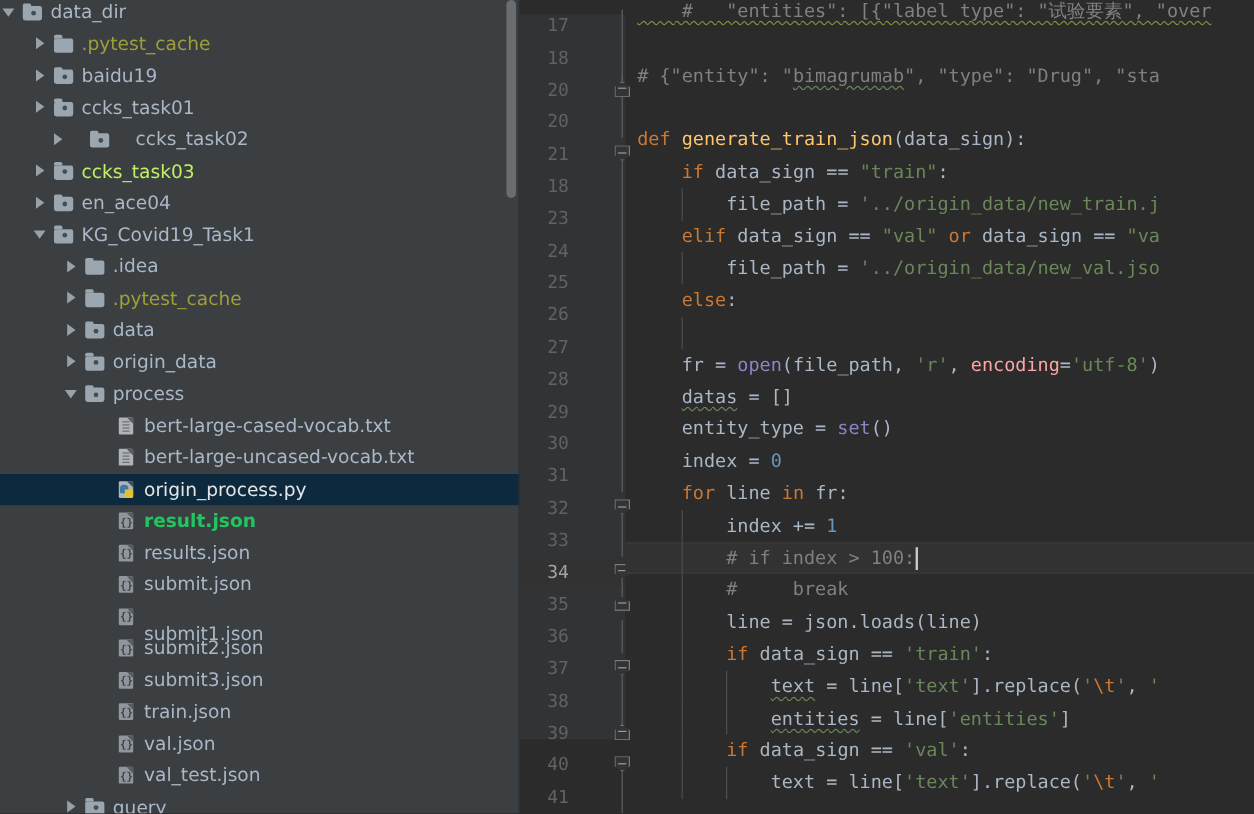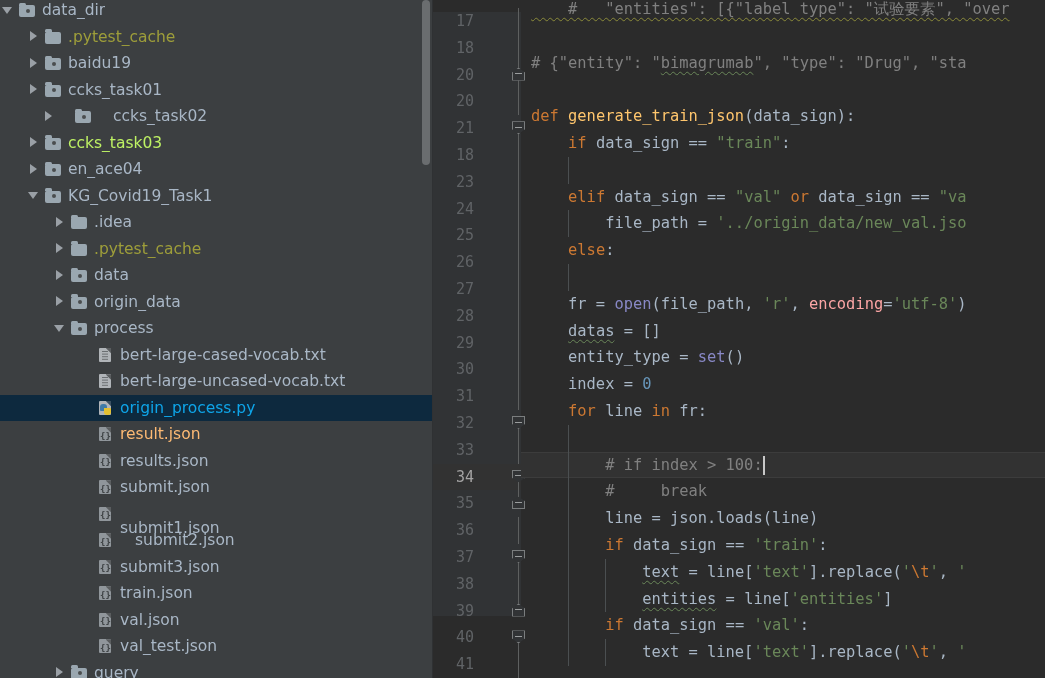--- a/index.html
+++ b/index.html
@@ -208,29 +208,29 @@
           </span>
           <span class="lbl" style="color: rgb(169, 183, 198);">bert-large-uncased-vocab.txt</span>
         </div>
         <div class="row sel" style="top: 394.5px; position: absolute; left: 0px; width: 433px;">
           <div style="width: 80px; flex: 0 0 auto;"></div>
           <span class="arrow none"></span>
           <span class="ic py">
             <i class="sn1"></i>
             <i class="sn2"></i>
           </span>
-          <span class="lbl" style="color: #0ea5e9;">origin_process.py</span>
+          <span class="lbl" style="color: #e5e5e5;">origin_process.py</span>
         </div>
         <div class="row" style="top: 421px; position: absolute; left: 0px; width: 433px;">
           <div style="width: 80px; flex: 0 0 auto;"></div>
           <span class="arrow none"></span>
           <span class="ic json">
             <i class="br">{}</i>
           </span>
-          <span class="lbl" style="color: #fdba74;">result.json</span>
+          <span class="lbl" style="color: #22c55e; font-weight: bold;">result.json</span>
         </div>
         <div class="row" style="top: 447.5px; position: absolute; left: 0px; width: 433px;">
           <div style="width: 80px; flex: 0 0 auto;"></div>
           <span class="arrow none"></span>
           <span class="ic json">
             <i class="br">{}</i>
           </span>
           <span class="lbl" style="color: rgb(169, 183, 198);">results.json</span>
         </div>
         <div class="row" style="top: 474px; position: absolute; left: 0px; width: 433px;">
@@ -248,21 +248,21 @@
             <i class="br">{}</i>
           </span>
           <span class="lbl" style="color: rgb(169, 183, 198); margin-top: 29px;">submit1.json</span>
         </div>
         <div class="row" style="top: 527px; position: absolute; left: 0px; width: 433px;">
           <div style="width: 80px; flex: 0 0 auto;"></div>
           <span class="arrow none"></span>
           <span class="ic json">
             <i class="br">{}</i>
           </span>
-          <span class="lbl" style="color: rgb(169, 183, 198); margin-left: 15px;">submit2.json</span>
+          <span class="lbl" style="color: rgb(169, 183, 198);">submit2.json</span>
         </div>
         <div class="row" style="top: 553.5px; position: absolute; left: 0px; width: 433px;">
           <div style="width: 80px; flex: 0 0 auto;"></div>
           <span class="arrow none"></span>
           <span class="ic json">
             <i class="br">{}</i>
           </span>
           <span class="lbl" style="color: rgb(169, 183, 198);">submit3.json</span>
         </div>
         <div class="row" style="top: 580px; position: absolute; left: 0px; width: 433px;">
@@ -439,31 +439,31 @@
           <div class="fold-stem"></div>
         </div>
       </div>
     <div class="codearea" id="codearea">
         <div class="cline" style="top: -4px;"><span style="position: absolute; left: 10px;"><span class="c sqy">    #   "entities": [{"label type": "试验要素", "over</span></span></div>
         <div class="cline" style="top: 22.8px;"><span style="position: absolute; left: 10px;"></span></div>
         <div class="cline" style="top: 49.6px;"><span style="position: absolute; left: 10px;"><span class="c"># {"entity": "</span><span class="c sq">bimagrumab</span><span class="c">", "type": "Drug", "sta</span></span></div>
         <div class="cline" style="top: 76.4px;"><span style="position: absolute; left: 10px;"></span></div>
         <div class="cline" style="top: 103.2px;"><span style="position: absolute; left: 10px;"><span class="k">def </span><span class="f">generate_train_json</span><span class="p">(data_sign):</span></span></div>
         <div class="cline" style="top: 130px;"><span style="position: absolute; left: 10px;"><span class="p">    </span><span class="k">if </span><span class="p">data_sign == </span><span class="s">"train"</span><span class="p">:</span></span></div>
-        <div class="cline" style="top: 156.8px;"><div class="indent" style="left: 47.04px; top: 0px;"></div></div>
+        <div class="cline" style="top: 156.8px;"><div class="indent" style="left: 47.04px; top: 0px;"></div><span style="position: absolute; left: 10px;"><span class="p">        file_path = </span><span class="s">'../origin_data/new_train.j</span></span></div>
         <div class="cline" style="top: 183.6px;"><span style="position: absolute; left: 10px;"><span class="p">    </span><span class="k">elif </span><span class="p">data_sign == </span><span class="s">"val"</span><span class="k"> or </span><span class="p">data_sign == </span><span class="s">"va</span></span></div>
         <div class="cline" style="top: 210.4px;"><div class="indent" style="left: 47.04px; top: 0px;"></div><span style="position: absolute; left: 10px;"><span class="p">        file_path = </span><span class="s">'../origin_data/new_val.jso</span></span></div>
         <div class="cline" style="top: 237.2px;"><span style="position: absolute; left: 10px;"><span class="p">    </span><span class="k">else</span><span class="p">:</span></span></div>
         <div class="cline" style="top: 264px;"><div class="indent" style="left: 47.04px; top: 0px;"></div></div>
         <div class="cline" style="top: 290.8px;"><span style="position: absolute; left: 10px;"><span class="p">    fr = </span><span class="b">open</span><span class="p">(file_path, </span><span class="s">'r'</span><span class="p">, </span><span class="kw">encoding</span><span class="p">=</span><span class="s">'utf-8'</span><span class="p">)</span></span></div>
         <div class="cline" style="top: 317.6px;"><span style="position: absolute; left: 10px;"><span class="p">    </span><span class="p sq">datas</span><span class="p"> = []</span></span></div>
         <div class="cline" style="top: 344.4px;"><span style="position: absolute; left: 10px;"><span class="p">    entity_type = </span><span class="b">set</span><span class="p">()</span></span></div>
         <div class="cline" style="top: 371.2px;"><span style="position: absolute; left: 10px;"><span class="p">    index = </span><span class="n">0</span></span></div>
         <div class="cline" style="top: 398px;"><span style="position: absolute; left: 10px;"><span class="p">    </span><span class="k">for </span><span class="p">line </span><span class="k">in </span><span class="p">fr:</span></span></div>
-        <div class="cline" style="top: 424.8px;"><div class="indent" style="left: 47.04px; top: 0px;"></div></div>
+        <div class="cline" style="top: 424.8px;"><div class="indent" style="left: 47.04px; top: 0px;"></div><span style="position: absolute; left: 10px;"><span class="p">        index += </span><span class="n">1</span></span></div>
         <div class="cline cur" style="top: 451.6px;"><div class="indent" style="left: 47.04px; top: 0px;"></div><span style="position: absolute; left: 10px;"><span class="c">        # if index &gt; 100:</span></span><div class="caret" style="left: 241.5px; top: 4px;"></div></div>
         <div class="cline" style="top: 478.4px;"><div class="indent" style="left: 47.04px; top: 0px;"></div><span style="position: absolute; left: 10px;"><span class="c">        #     break</span></span></div>
         <div class="cline" style="top: 505.2px;"><div class="indent" style="left: 47.04px; top: 0px;"></div><span style="position: absolute; left: 10px;"><span class="p">        line = json.loads(line)</span></span></div>
         <div class="cline" style="top: 532px;"><div class="indent" style="left: 47.04px; top: 0px;"></div><span style="position: absolute; left: 10px;"><span class="p">        </span><span class="k">if </span><span class="p">data_sign == </span><span class="s">'train'</span><span class="p">:</span></span></div>
         <div class="cline" style="top: 558.8px;"><div class="indent" style="left: 47.04px; top: 0px;"></div><div class="indent" style="left: 84.08px; top: 0px;"></div><span style="position: absolute; left: 10px;"><span class="p">            </span><span class="p sq">text</span><span class="p"> = line[</span><span class="s">'text'</span><span class="p">].replace(</span><span class="s">'</span><span class="e">\t</span><span class="s">'</span><span class="p">, </span><span class="s">'</span></span></div>
         <div class="cline" style="top: 585.6px;"><div class="indent" style="left: 47.04px; top: 0px;"></div><div class="indent" style="left: 84.08px; top: 0px;"></div><span style="position: absolute; left: 10px;"><span class="p">            </span><span class="p sq">entities</span><span class="p"> = line[</span><span class="s">'entities'</span><span class="p">]</span></span></div>
         <div class="cline" style="top: 612.4px;"><div class="indent" style="left: 47.04px; top: 0px;"></div><span style="position: absolute; left: 10px;"><span class="p">        </span><span class="k">if </span><span class="p">data_sign == </span><span class="s">'val'</span><span class="p">:</span></span></div>
         <div class="cline" style="top: 639.2px;"><div class="indent" style="left: 47.04px; top: 0px;"></div><div class="indent" style="left: 84.08px; top: 0px;"></div><span style="position: absolute; left: 10px;"><span class="p">            text = line[</span><span class="s">'text'</span><span class="p">].replace(</span><span class="s">'</span><span class="e">\t</span><span class="s">'</span><span class="p">, </span><span class="s">'</span></span></div>
       </div>
   </div>

